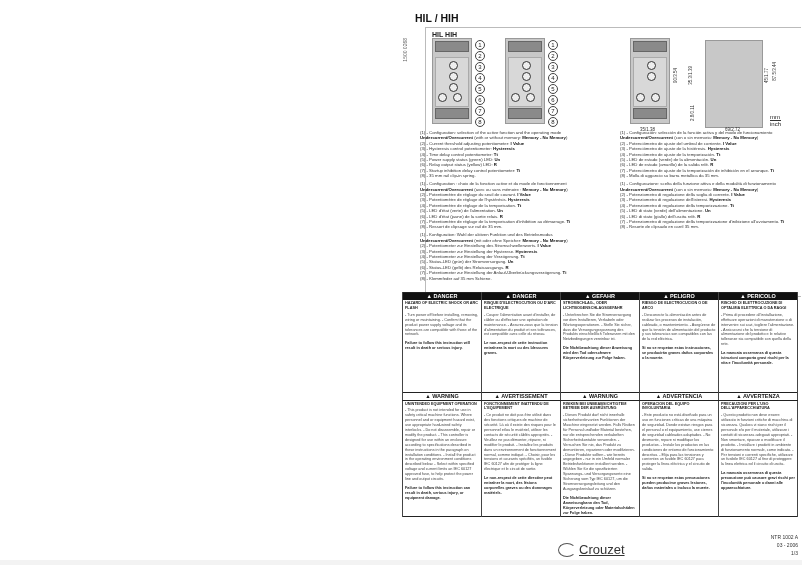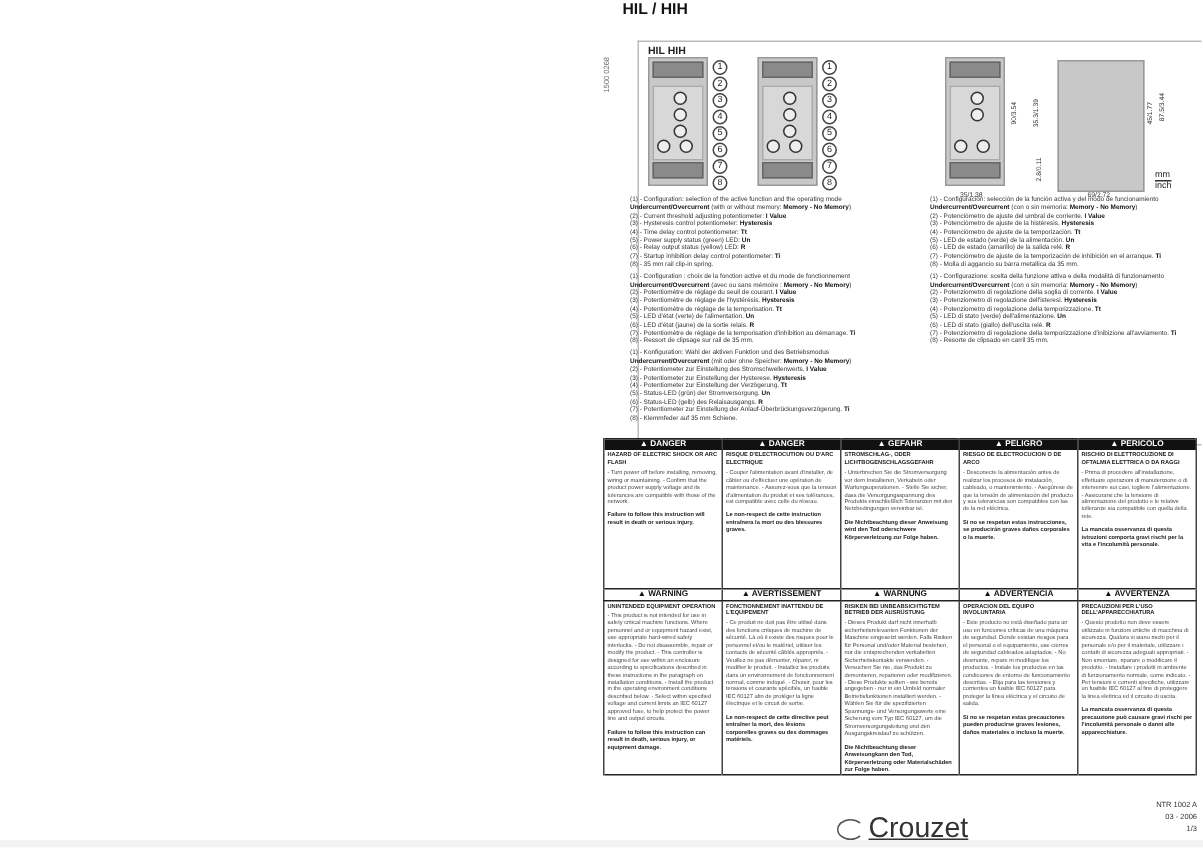--- a/index.html
+++ b/index.html
@@ -1,17 +1,17 @@
 <!DOCTYPE html>
 <html><head>
 <meta charset="utf-8">
 <style>
   html,body{margin:0;padding:0;background:#ffffff;}
   body{width:802px;height:565px;position:relative;overflow:hidden;font-family:"Liberation Sans",sans-serif;color:#222;}
-  .page-title{position:absolute;left:415px;top:0;font-size:10.5px;font-weight:bold;color:#111;}
+  .page-title{position:absolute;left:415px;top:12px;font-size:10.5px;font-weight:bold;color:#111;}
   .doc-code{position:absolute;left:402px;top:38px;font-size:5px;color:#666;writing-mode:vertical-rl;transform:rotate(180deg);}
   .frame{position:absolute;left:425px;top:27px;width:376px;height:270px;border:1px solid #bbb;border-right:none;box-sizing:border-box;}
   .fig-label{position:absolute;left:432px;top:31px;font-size:7px;font-weight:bold;}
   .device{position:absolute;width:40px;height:86px;background:#c8c8c8;border:1px solid #999;box-sizing:border-box;}
   .device .term{position:absolute;left:2px;right:2px;height:9px;background:#8a8a8a;border:1px solid #666;}
   .device .front{position:absolute;left:2px;right:2px;top:18px;height:48px;background:#d8d8d8;border:1px solid #aaa;}
   .device .knob{position:absolute;width:7px;height:7px;border-radius:50%;background:#eee;border:1.5px solid #333;}
   .callout{position:absolute;width:8px;height:8px;border:1px solid #444;border-radius:50%;font-size:6px;line-height:8px;text-align:center;background:#fff;}
   .side-view{position:absolute;left:705px;top:40px;width:58px;height:88px;background:#c8c8c8;border:1px solid #999;box-sizing:border-box;}
   .dim{position:absolute;font-size:4.5px;color:#333;}
@@ -25,21 +25,21 @@
   .notes b{color:#111;}
   .safety{position:absolute;left:402px;top:292px;width:396px;border:1px solid #222;border-collapse:collapse;table-layout:fixed;}
   .safety td{border-left:1px solid #444;border-right:1px solid #444;vertical-align:top;padding:1px 2px;font-size:3.8px;line-height:4.9px;color:#444;}
   .safety .hdr td{background:#111;color:#fff;font-weight:bold;text-align:center;font-size:5.5px;line-height:7px;padding:0;}
   .safety .whdr td{background:#fff;color:#111;font-weight:bold;text-align:center;font-size:5.5px;line-height:7px;border-top:1px solid #222;border-bottom:1px solid #222;padding:0;}
   .safety .title{font-weight:bold;color:#222;display:block;margin-bottom:2px;}
   .safety .cons{font-weight:bold;color:#222;display:block;margin-top:4px;}
   .safety .body{display:block;}
   .logo{position:absolute;left:558px;top:542px;display:flex;align-items:center;}
   .logo .mark{width:16px;height:12px;border:1.5px solid #555;border-radius:50%;border-right-color:transparent;margin-right:3px;}
-  .logo .word{font-size:19px;color:#333;text-decoration:underline;text-decoration-thickness:1px;}
+  .logo .word{font-size:13px;color:#333;text-decoration:underline;text-decoration-thickness:1px;}
   .footer-ref{position:absolute;right:4px;top:533px;font-size:5px;line-height:8px;text-align:right;color:#333;}
   .bottom-bar{position:absolute;left:0;top:560px;width:802px;height:5px;background:#f3f3f3;}
 </style>
 </head>
 <body>
 
 <div class="page-title">HIL / HIH</div>
 <div class="doc-code">1500 0268</div>
 
 <div class="frame"></div>

